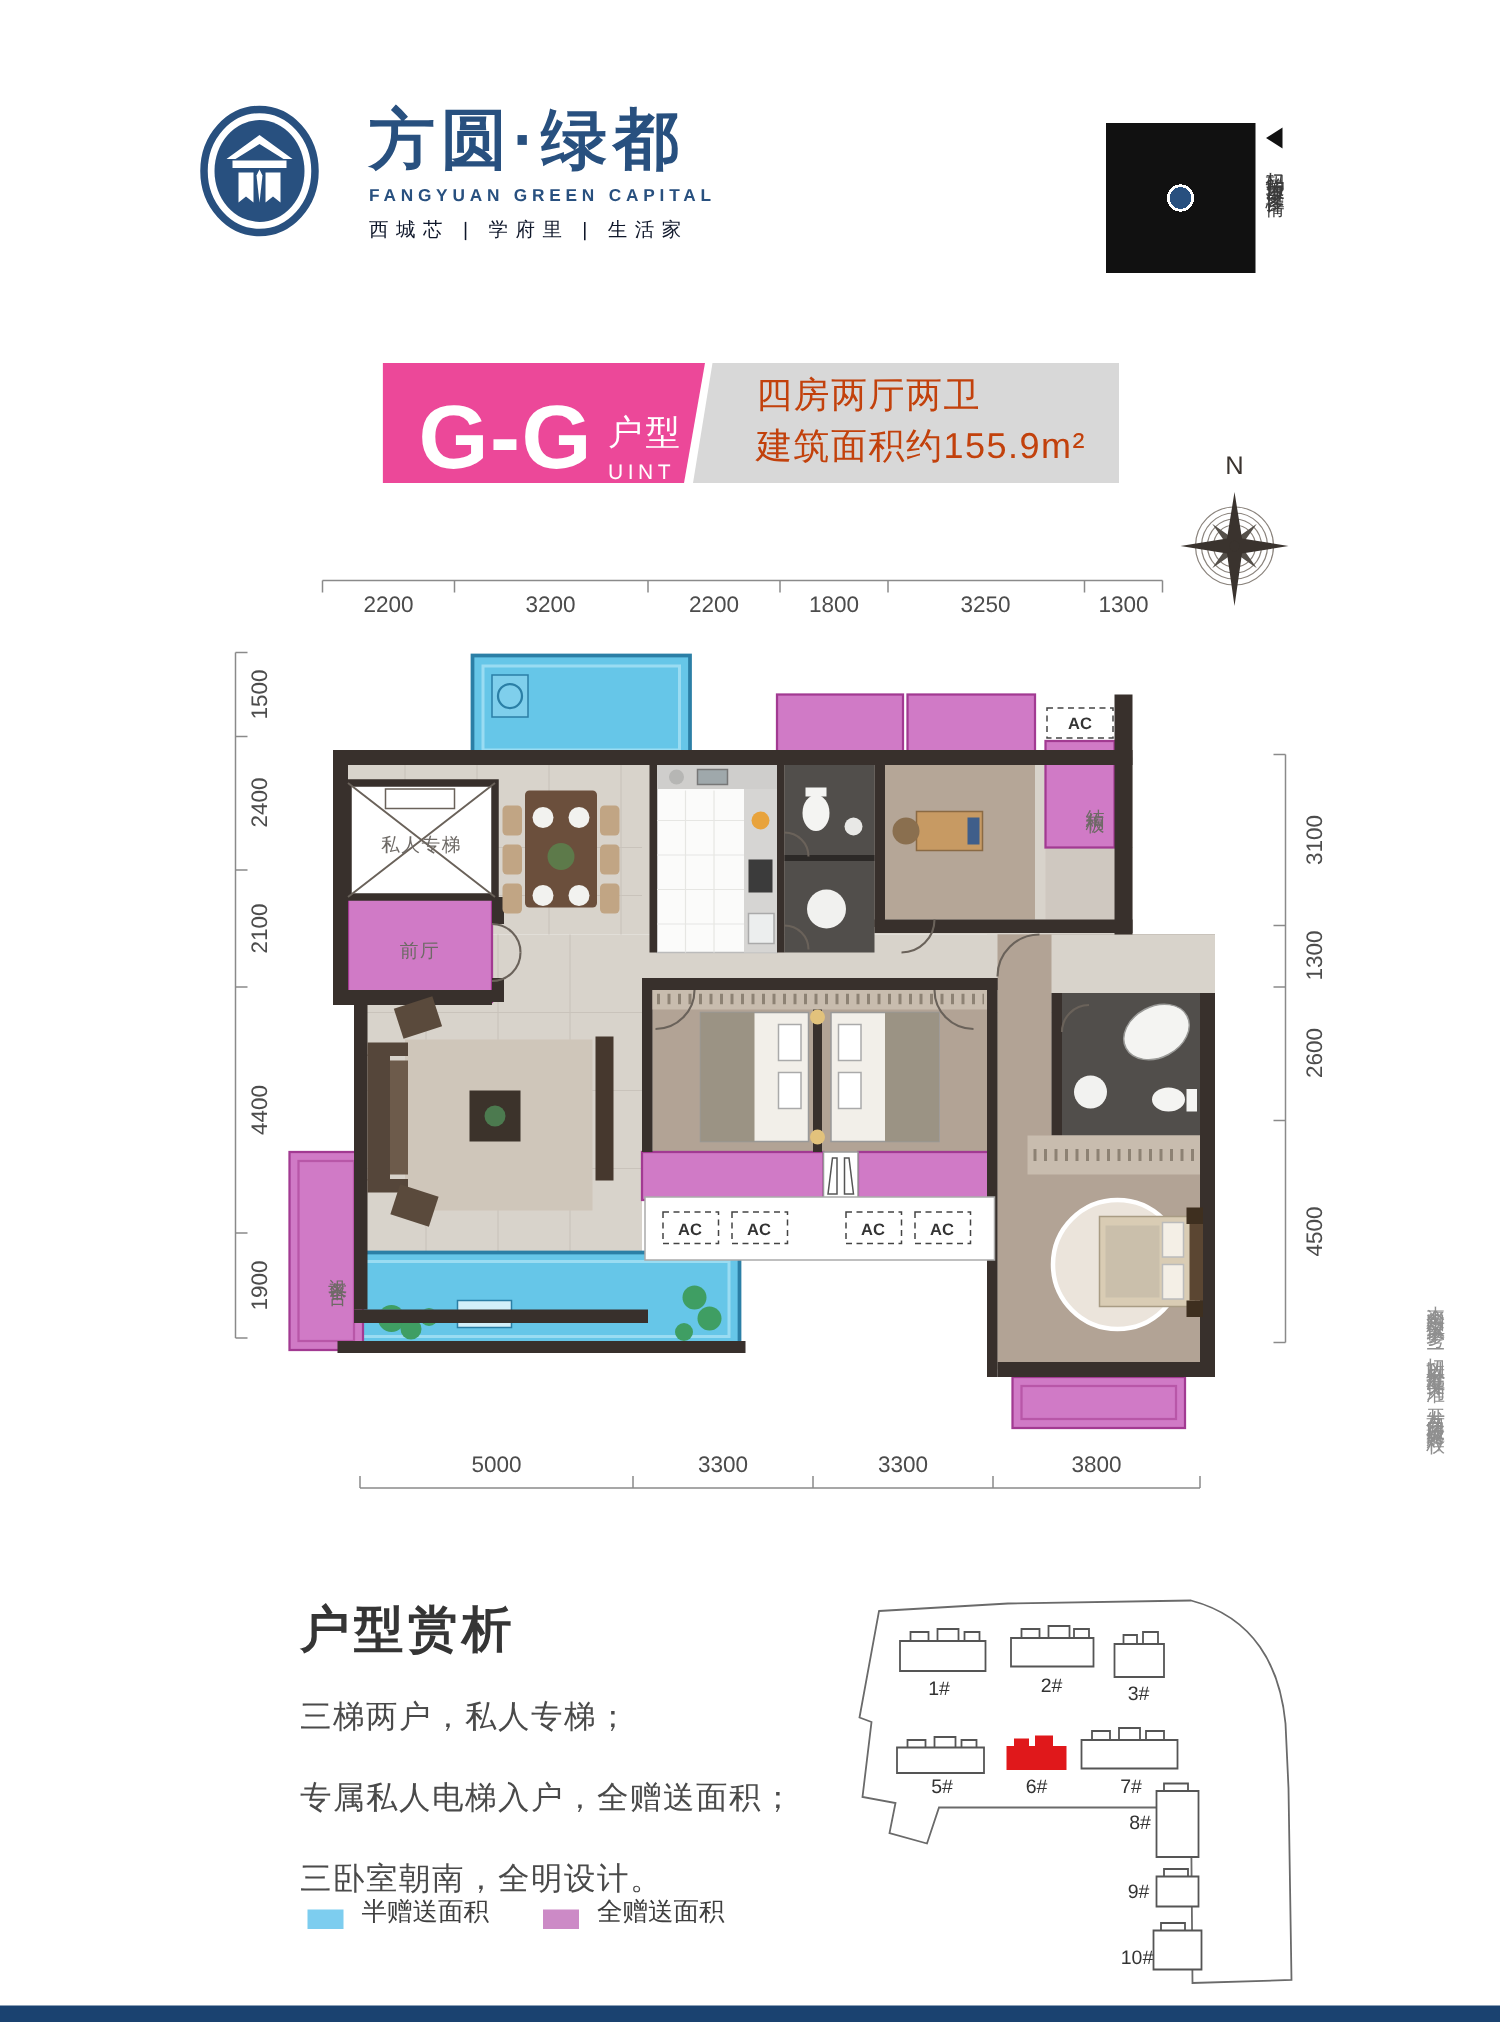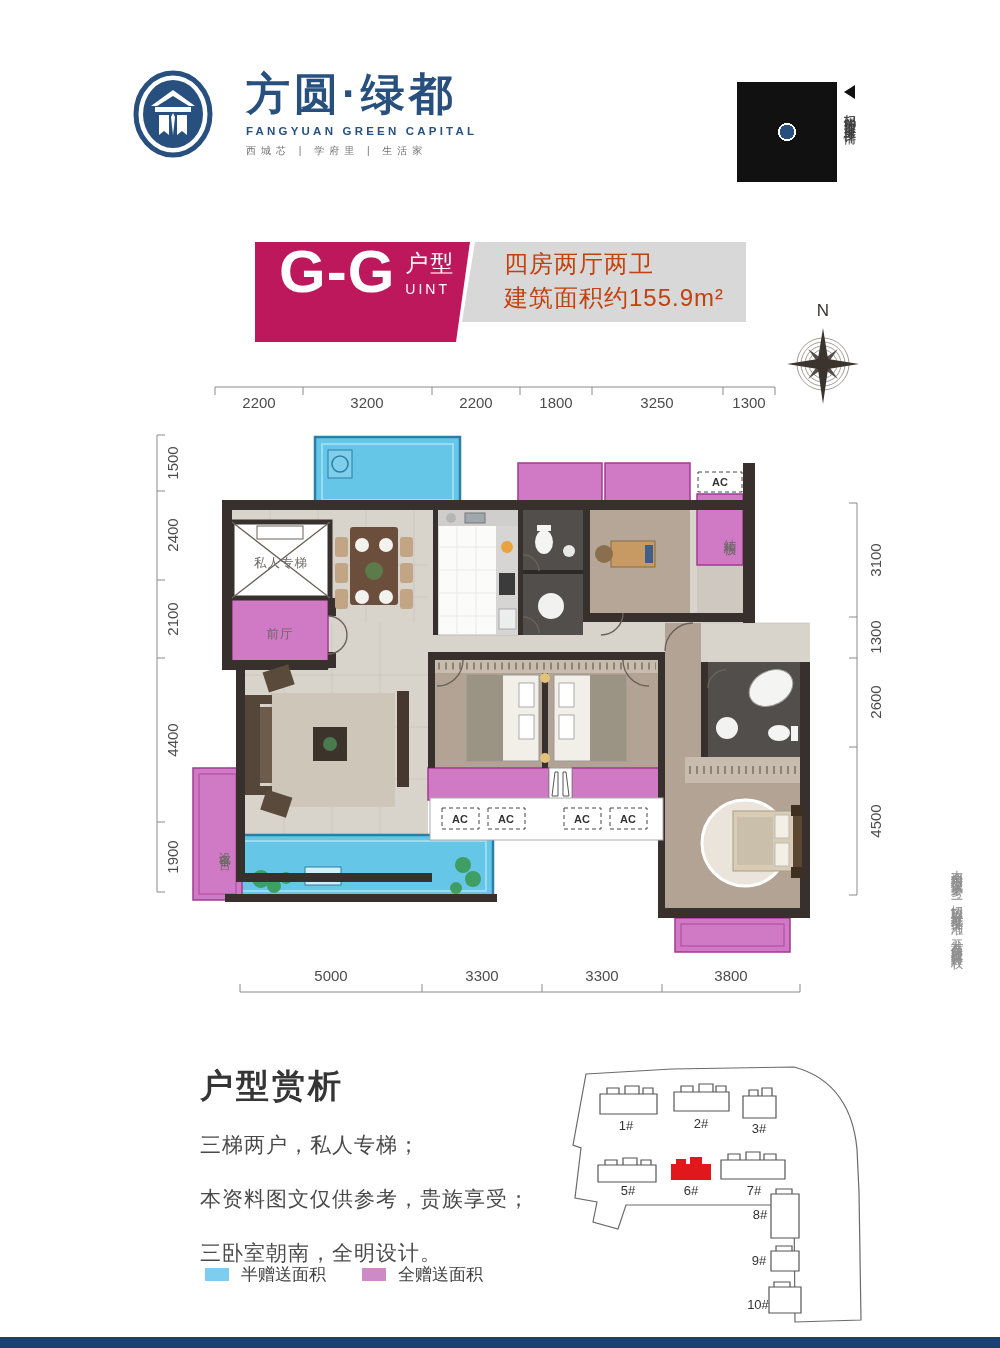--- a/index.html
+++ b/index.html
@@ -4,43 +4,43 @@
 <style>
   html,body{margin:0;padding:0;background:#eee;}
   .page{position:relative;width:1000px;height:1348px;background:#fff;margin:0 auto;
         font-family:"Liberation Sans",sans-serif;overflow:hidden;color:#333;}
   .abs{position:absolute;}
   
   .brand{left:133px;top:70px;display:flex;align-items:flex-start;gap:19px;}
   .brand-text{margin-left:14px;}
   .brand-title{font-size:44px;font-weight:bold;color:#28507f;letter-spacing:4px;line-height:1.1;}
   .brand-sub{font-size:11.5px;font-weight:bold;color:#28507f;letter-spacing:3.2px;margin-top:7px;text-align:right;}
-  .brand-tagline{font-size:10px;color:#737373;letter-spacing:5px;margin-top:7px;}
+  .brand-tagline{font-size:13px;color:#0f172a;letter-spacing:5px;margin-top:7px;}
   .qr-block{left:737px;top:82px;}
   .qr-side{position:absolute;left:104px;top:3px;display:flex;flex-direction:column;align-items:center;}
   .tri-left{width:0;height:0;border-top:7px solid transparent;border-bottom:7px solid transparent;
             border-right:11px solid #111;}
   .qr-caption{writing-mode:vertical-rl;font-size:12.5px;color:#3a3a3a;letter-spacing:2px;margin-top:5px;height:132px;}
   
-  .tb-blue{left:255px;top:242px;width:215px;height:100px;background:#be185d;
+  .tb-blue{left:255px;top:242px;width:215px;height:80px;background:#ec4899;
            clip-path:polygon(0 0,100% 0,calc(100% - 14px) 100%,0 100%);
-           display:flex;align-items:flex-start;padding-left:24px;box-sizing:border-box;color:#fff;}
+           display:flex;align-items:flex-end;padding-left:24px;box-sizing:border-box;color:#fff;}
   .tb-code{font-size:60px;font-weight:bold;letter-spacing:1px;line-height:1;}
   .tb-type{margin-left:10px;margin-top:6px;}
   .tb-type-cn{font-size:23px;letter-spacing:2px;}
   .tb-type-en{font-size:14px;letter-spacing:3px;margin-top:2px;}
   .tb-gray{left:462px;top:242px;width:284px;height:80px;background:#d8d8d8;
            clip-path:polygon(13px 0,100% 0,100% 100%,0 100%);
            padding:5px 0 0 42px;box-sizing:border-box;}
   .tb-line{font-size:24px;color:#c2410c;line-height:34px;letter-spacing:1px;}
   
   .analysis{left:200px;top:1064px;width:360px;}
   .analysis h2{margin:0;font-size:33px;color:#353535;letter-spacing:3px;}
   .analysis p{margin:0;font-size:21px;color:#4a4a4a;line-height:37px;margin-top:17px;letter-spacing:1px;}
-  .legend{left:205px;top:1263px;display:flex;align-items:center;font-size:17px;color:#3f3f3f;}
+  .legend{left:205px;top:1263px;display:flex;align-items:flex-end;font-size:17px;color:#3f3f3f;}
   .sw{width:24px;height:13px;margin-right:12px;}
   .sw-b{background:#7dcdef;} .sw-p{background:#cc8ac6;margin-left:36px;}
   
   .v-label{writing-mode:vertical-rl;text-align:center;color:#6e6a66;letter-spacing:2px;}
   .disclaimer{left:948px;top:860px;height:378px;writing-mode:vertical-rl;
               font-size:12.5px;color:#8f8f8f;letter-spacing:2px;}
   .footer-bar{left:0;top:1337px;width:1000px;height:11px;background:#1a4270;}
   
   svg text{font-family:"Liberation Sans",sans-serif;}
   .dimt{font-size:15px;fill:#4c4c4c;}
@@ -474,21 +474,21 @@
       <text x="483" y="448" text-anchor="middle" class="ac-t">AC</text>
     </g>
   </svg>
 
   <div class="abs v-label" style="left:203px;top:790px;width:30px;height:112px;font-size:12.5px;">设备平台</div>
   <div class="abs v-label" style="left:706px;top:502px;width:32px;height:60px;font-size:12.5px;">结构板</div>
 
   <section class="abs analysis">
     <h2>户型赏析</h2>
     <p>三梯两户，私人专梯；</p>
-    <p>本资料图文仅供参考，贵族享受；</p>
+    <p>专属私人电梯入户，全赠送面积；</p>
     <p>三卧室朝南，全明设计。</p>
   </section>
 
   <div class="abs legend">
     <span class="sw sw-b"></span>
     <span>半赠送面积</span>
     <span class="sw sw-p"></span>
     <span>全赠送面积</span>
   </div>
 

